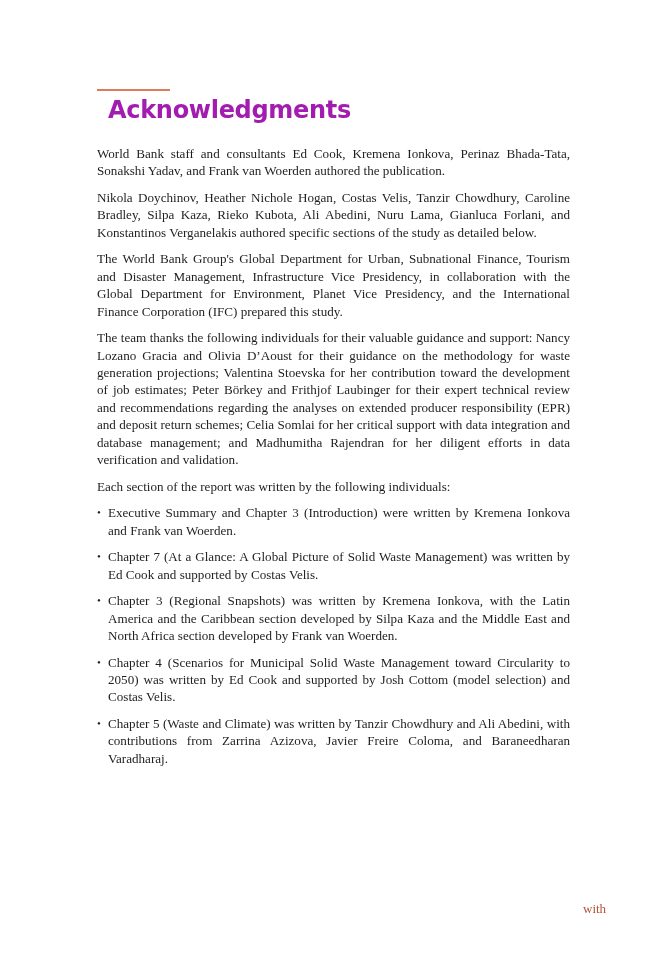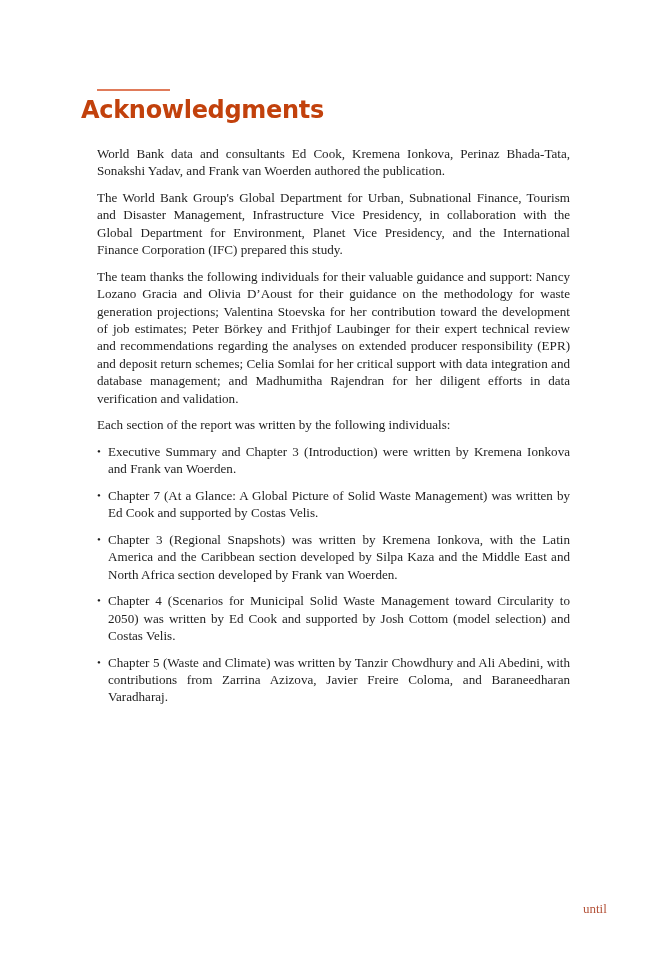--- a/index.html
+++ b/index.html
@@ -5,23 +5,23 @@
   html, body { margin: 0; padding: 0; }
   body {
     width: 672px; height: 960px; background: #ffffff; position: relative; overflow: hidden;
     font-family: "DejaVu Serif", "Liberation Serif", serif;
     color: #1e1e1e;
   }
   .rule {
     position: absolute; left: 97px; top: 89px; width: 73px; height: 2px; background: #e07b5a;
   }
   .title {
-    position: absolute; left: 81px; top: 96px; margin: 0;
+    position: absolute; left: 108px; top: 96px; margin: 0;
     font-family: "DejaVu Sans", "Liberation Sans", sans-serif;
-    font-weight: bold; font-size: 24px; color: #c2410c; letter-spacing: -0.3px; text-align: center;
+    font-weight: bold; font-size: 24px; color: #a21caf; letter-spacing: -0.3px; text-align: center;
   }
   .content {
     position: absolute; left: 97px; top: 145px; width: 473px;
     font-family: "Liberation Serif", "DejaVu Serif", serif;
     font-size: 13.1px; line-height: 17.4px; text-align: justify;
   }
   .content p { margin: 0 0 9.2px 0; }
   .content em { font-style: italic; }
   ul.chapters { list-style: none; margin: 0; padding: 0; }
   ul.chapters li { position: relative; padding-left: 11px; margin: 0 0 9.2px 0; }
@@ -34,26 +34,27 @@
     font-size: 13px; color: #b4533a;
   }
 </style>
 </head>
 <body>
 
 <div class="rule"></div>
 <h1 class="title">Acknowledgments</h1>
 
 <div class="content">
-  <p>World Bank data and consultants Ed Cook, Kremena Ionkova, Perinaz Bhada-Tata, Sonakshi Yadav, and Frank van Woerden authored the publication.</p>
+  <p>World Bank staff and consultants Ed Cook, Kremena Ionkova, Perinaz Bhada-Tata, Sonakshi Yadav, and Frank van Woerden authored the publication.</p>
+  <p>Nikola Doychinov, Heather Nichole Hogan, Costas Velis, Tanzir Chowdhury, Caroline Bradley, Silpa Kaza, Rieko Kubota, Ali Abedini, Nuru Lama, Gianluca Forlani, and Konstantinos Verganelakis authored specific sections of the study as detailed below.</p>
   <p>The World Bank Group's Global Department for Urban, Subnational Finance, Tourism and Disaster Management, Infrastructure Vice Presidency, in collaboration with the Global Department for Environment, Planet Vice Presidency, and the International Finance Corporation (IFC) prepared this study.</p>
   <p>The team thanks the following individuals for their valuable guidance and support: Nancy Lozano Gracia and Olivia D’Aoust for their guidance on the methodology for waste generation projections; Valentina Stoevska for her contribution toward the development of job estimates; Peter Börkey and Frithjof Laubinger for their expert technical review and recommendations regarding the analyses on extended producer responsibility (EPR) and deposit return schemes; Celia Somlai for her critical support with data integration and database management; and Madhumitha Rajendran for her diligent efforts in data verification and validation.</p>
   <p>Each section of the report was written by the following individuals:</p>
   <ul class="chapters">
     <li><span class="bullet">•</span><span>Executive Summary and Chapter 3 (Introduction) were written by Kremena Ionkova and Frank van Woerden.</span></li>
     <li><span class="bullet">•</span><span>Chapter 7 (At a Glance: A Global Picture of Solid Waste Management) was written by Ed Cook and supported by Costas Velis.</span></li>
     <li><span class="bullet">•</span><span>Chapter 3 (Regional Snapshots) was written by Kremena Ionkova, with the Latin America and the Caribbean section developed by Silpa Kaza and the Middle East and North Africa section developed by Frank van Woerden.</span></li>
     <li><span class="bullet">•</span><span>Chapter 4 (Scenarios for Municipal Solid Waste Management toward Circularity to 2050) was written by Ed Cook and supported by Josh Cottom (model selection) and Costas Velis.</span></li>
     <li><span class="bullet">•</span><span>Chapter 5 (Waste and Climate) was written by Tanzir Chowdhury and Ali Abedini, with contributions from Zarrina Azizova, Javier Freire Coloma, and Baraneedharan Varadharaj.</span></li>
   </ul>
 </div>
 
-<div class="page-num">until</div>
+<div class="page-num">with</div>
 
 </body></html>

